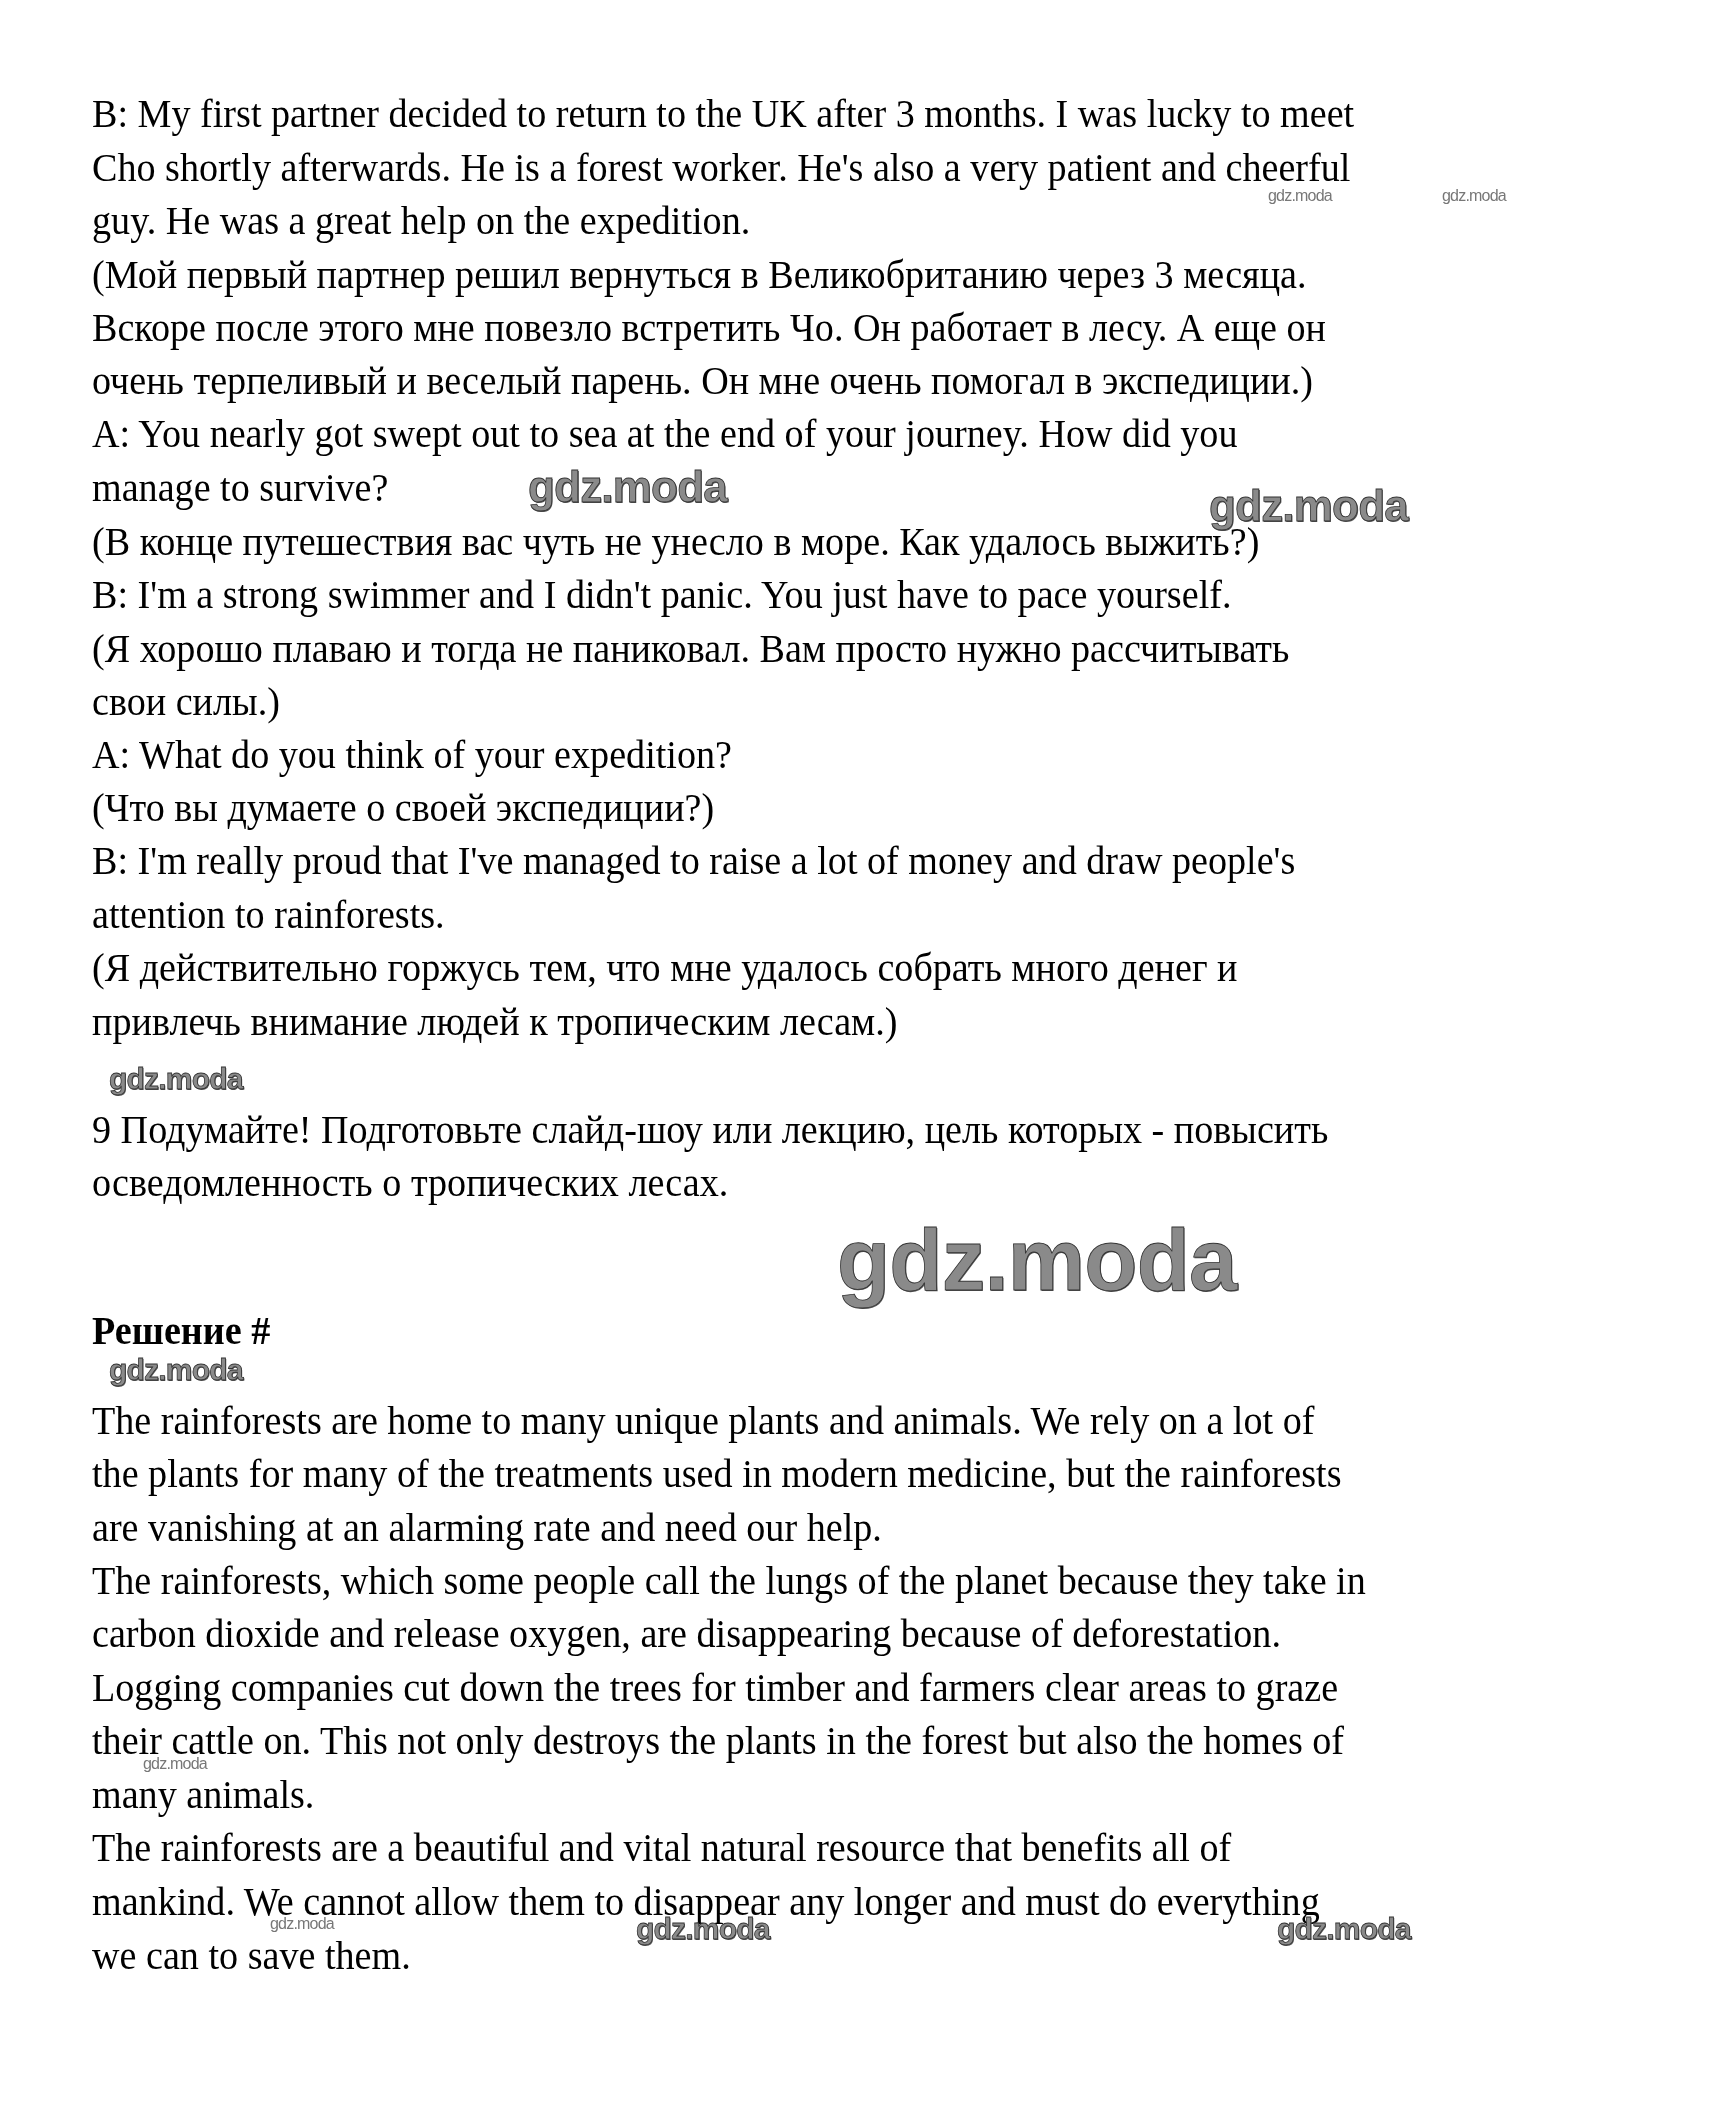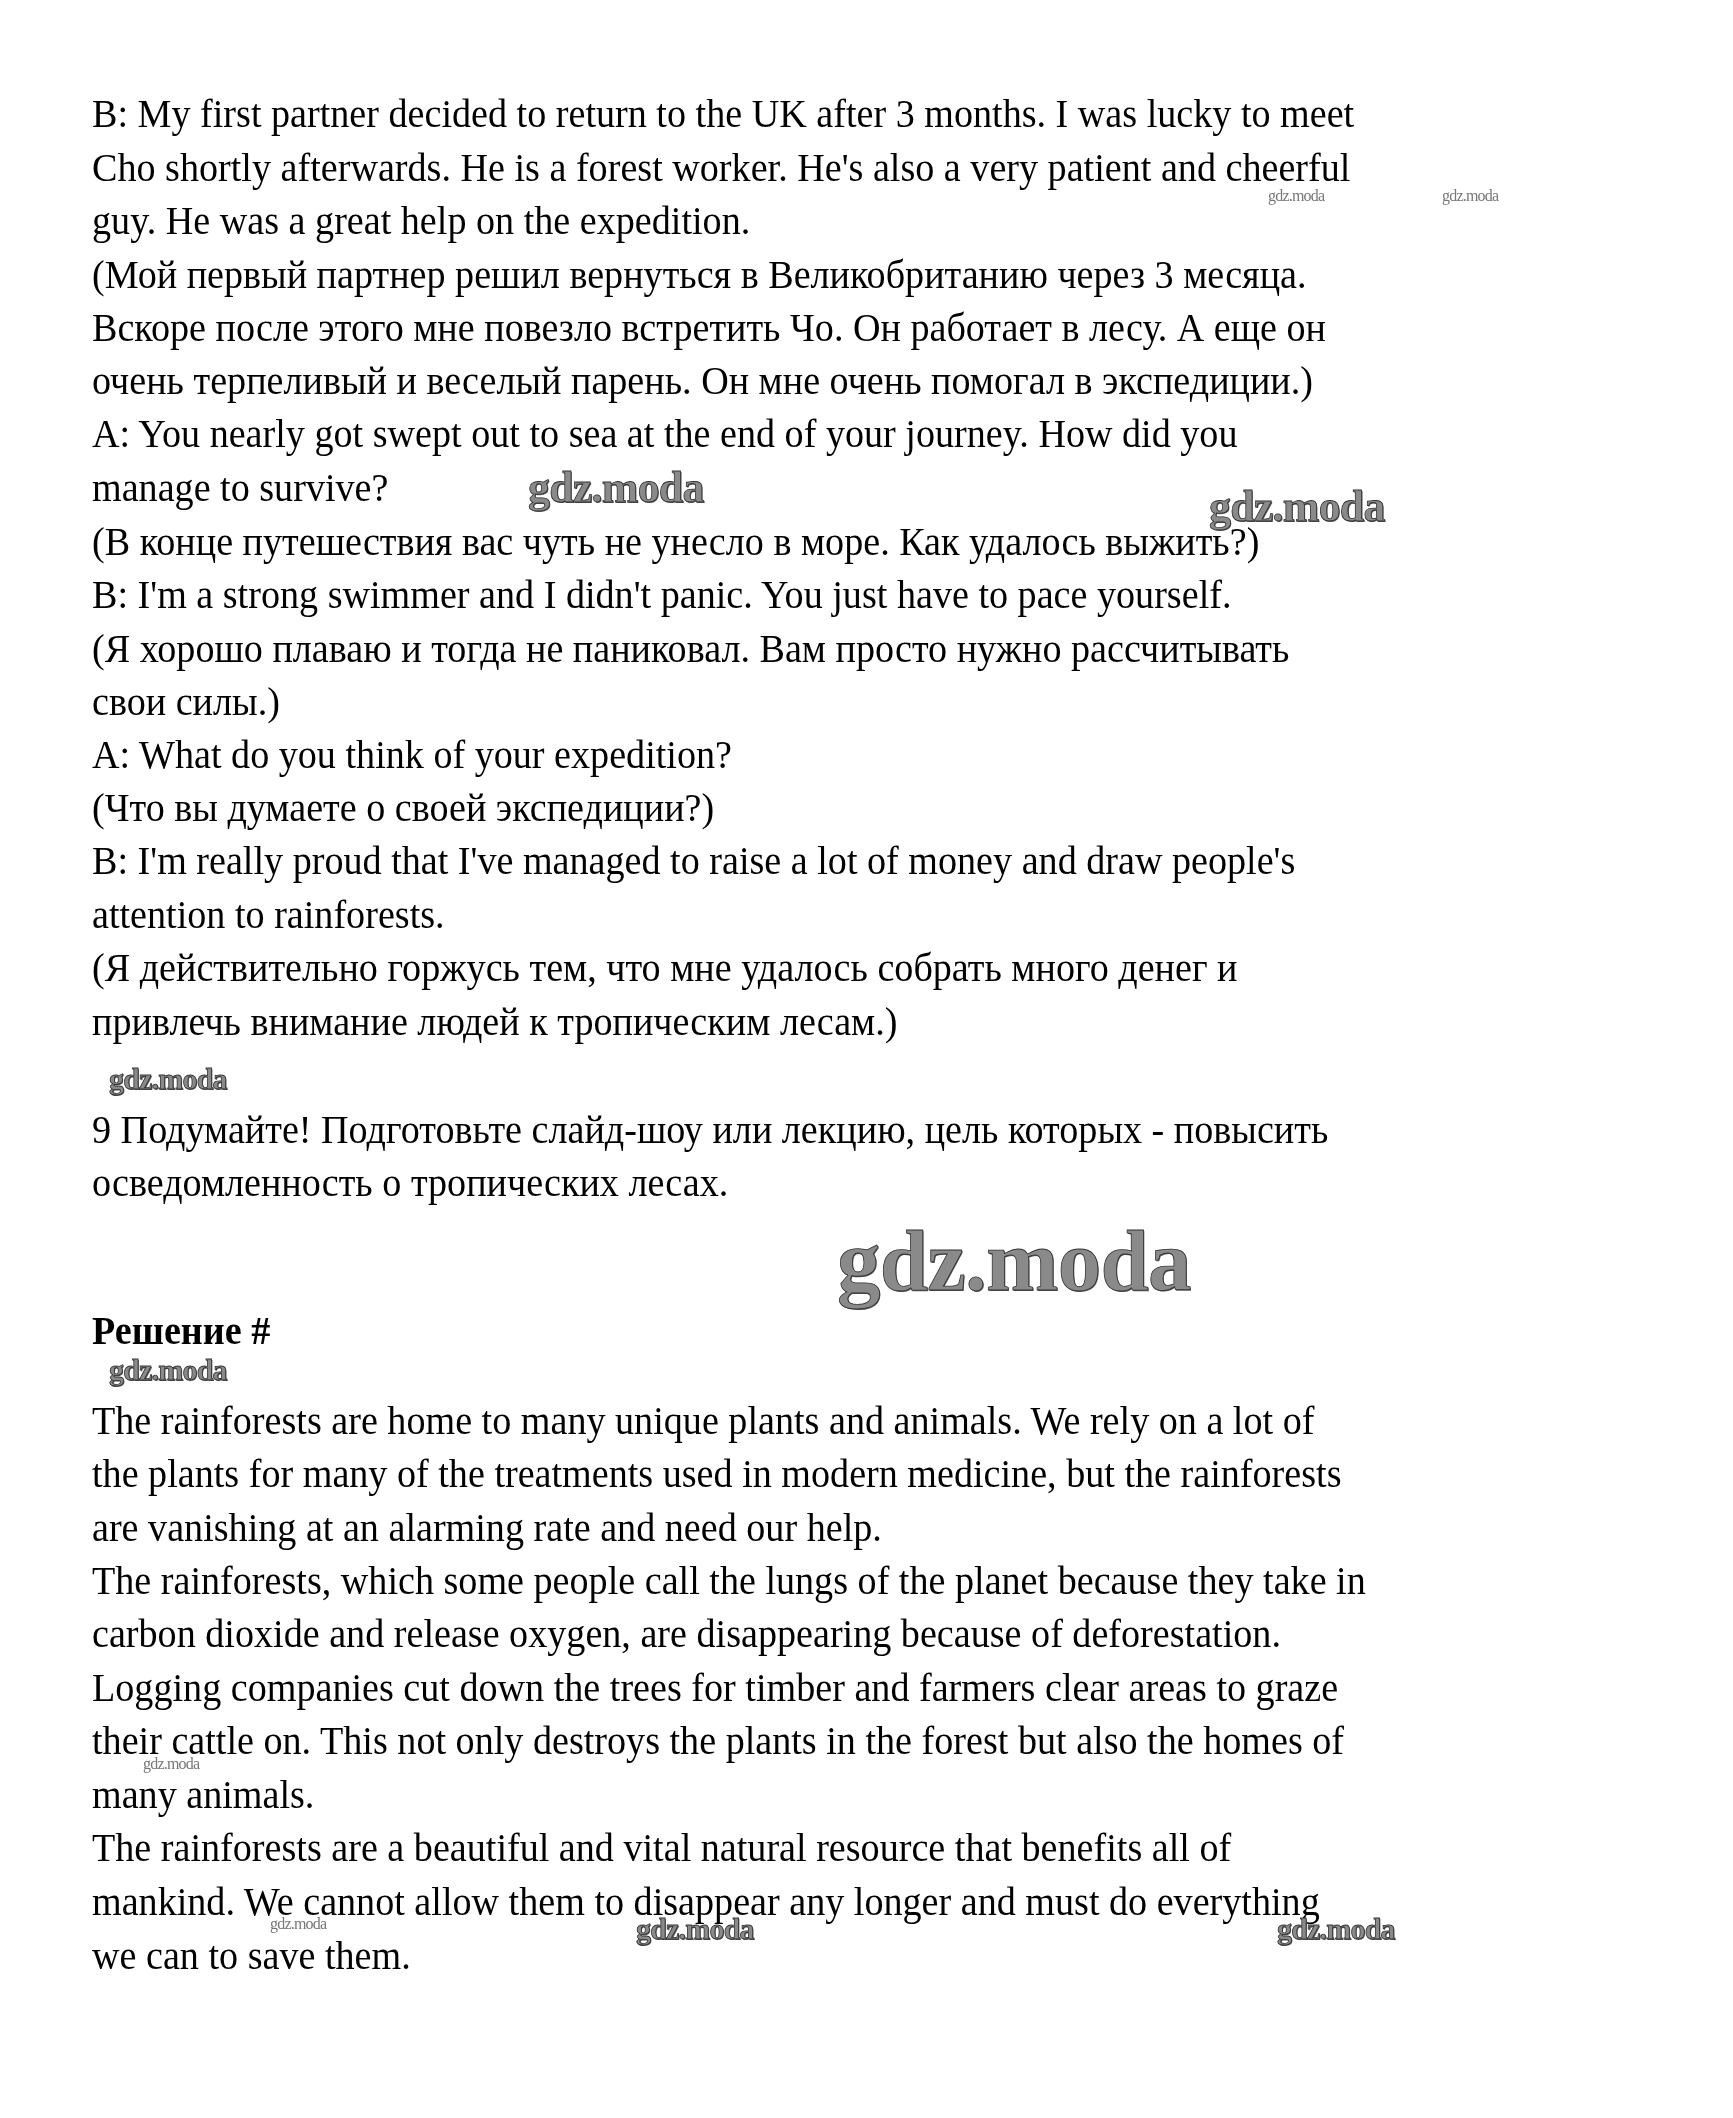--- a/index.html
+++ b/index.html
@@ -5,21 +5,21 @@
   html, body { margin:0; padding:0; background:#ffffff; }
   body { width:1734px; height:2119px; position:relative; overflow:hidden; }
   .page { position:absolute; left:0; top:0; width:1454px; height:2119px; background:#fff; }
   .line {
     position:absolute; left:92px; white-space:nowrap;
     font-family:"Liberation Serif", serif; font-size:41px; line-height:48px;
     color:#000; transform-origin:left center; transform:scaleX(0.93);
   }
   .bold { font-weight:bold; }
   .wm {
-    position:absolute; white-space:nowrap; font-family:Liberation Serif, serif;
+    position:absolute; white-space:nowrap; font-family:Liberation Sans, sans-serif;
     font-weight:bold; color:#8a8a8a; letter-spacing:-0.8px;
     -webkit-text-stroke:0.8px #333; text-shadow:0.8px 0.8px 0 #555;
   }
   .wm.tiny { font-size:16px; color:#777; -webkit-text-stroke:0; text-shadow:none; font-weight:normal; }
   .wm.small { font-size:30px; }
   .wm.med { font-size:44px; }
   .wm.big { font-size:87px; }
 </style>
 </head>
 <body>

